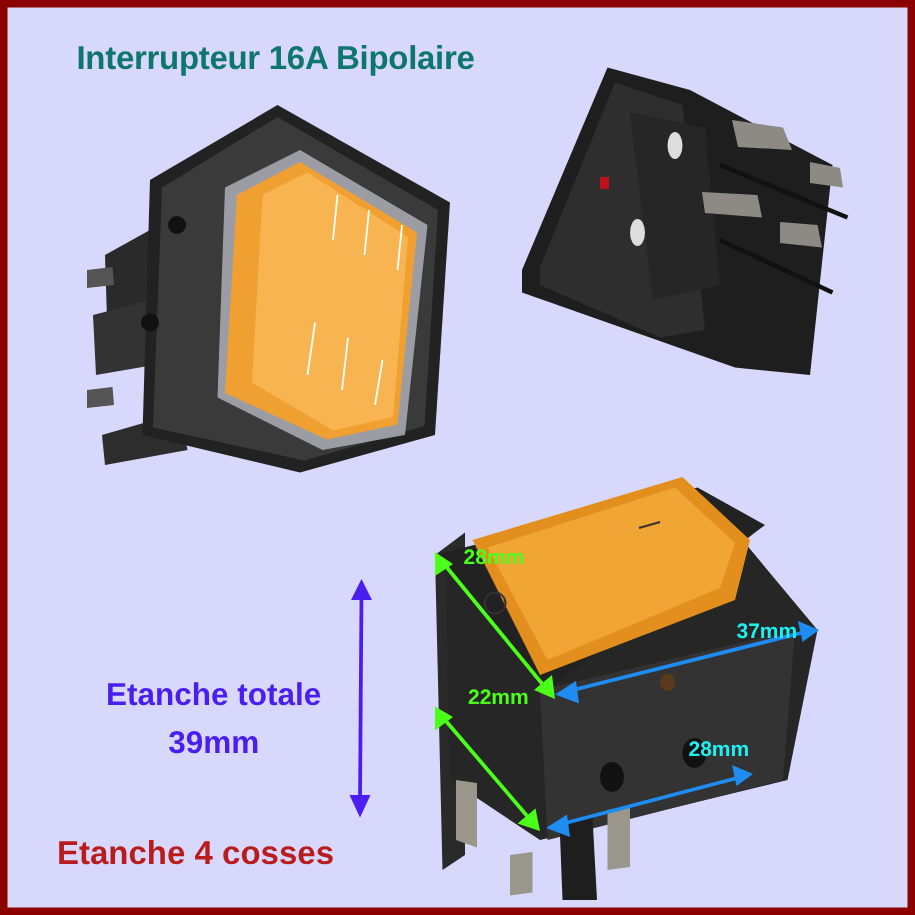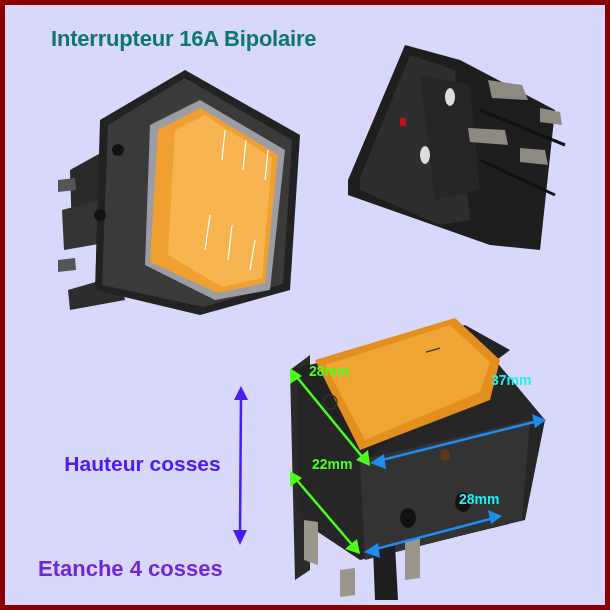--- a/index.html
+++ b/index.html
@@ -14,21 +14,21 @@
       font-size: 22px; color: #0f766e; letter-spacing: -0.2px;
     }
     .height-label {
       position: absolute; left: 40px; top: 448px; width: 205px; text-align: center;
       font-family: "Liberation Sans", sans-serif; font-weight: bold;
       font-size: 21px; color: #4a1ef0; line-height: 32px;
     }
     .bottom-label {
       position: absolute; left: 38px; top: 556px;
       font-family: "Liberation Sans", sans-serif; font-weight: bold;
-      font-size: 22px; color: #6d28d9;
+      font-size: 22px; color: #b91c1c;
     }
     .dim {
       position: absolute; font-family: "Liberation Sans", sans-serif;
       font-weight: bold; font-size: 14px;
     }
     .dim.green { color: #4cff1a; }
     .dim.cyan { color: #1ef0f0; }
     svg.layer { position: absolute; left: 0; top: 0; }
   </style>
 </head>
@@ -113,21 +113,22 @@
     <polygon points="546,420 532,414 535,428" fill="#1e8cf0"></polygon>
     <line x1="372" y1="550" x2="494" y2="518" stroke="#1e8cf0" stroke-width="2.5"></line>
     <polygon points="364,552 378,543 380,558" fill="#1e8cf0"></polygon>
     <polygon points="502,516 488,510 491,524" fill="#1e8cf0"></polygon>
   </g>
 </svg>
 
 <div class="title">Interrupteur 16A Bipolaire</div>
 
 <div class="height-label">
-  <div>Hauteur cosses</div>
+  <div>Etanche totale</div>
+  <div>39mm</div>
 </div>
 
 <div class="bottom-label">Etanche 4 cosses</div>
 
 <div class="dim green" style="left:309px; top:363px;">28mm</div>
 <div class="dim green" style="left:312px; top:456px;">22mm</div>
-<div class="dim cyan" style="left:491px; top:372px;">37mm</div>
+<div class="dim cyan" style="left:491px; top:412px;">37mm</div>
 <div class="dim cyan" style="left:459px; top:491px;">28mm</div>
 
 </body></html>

